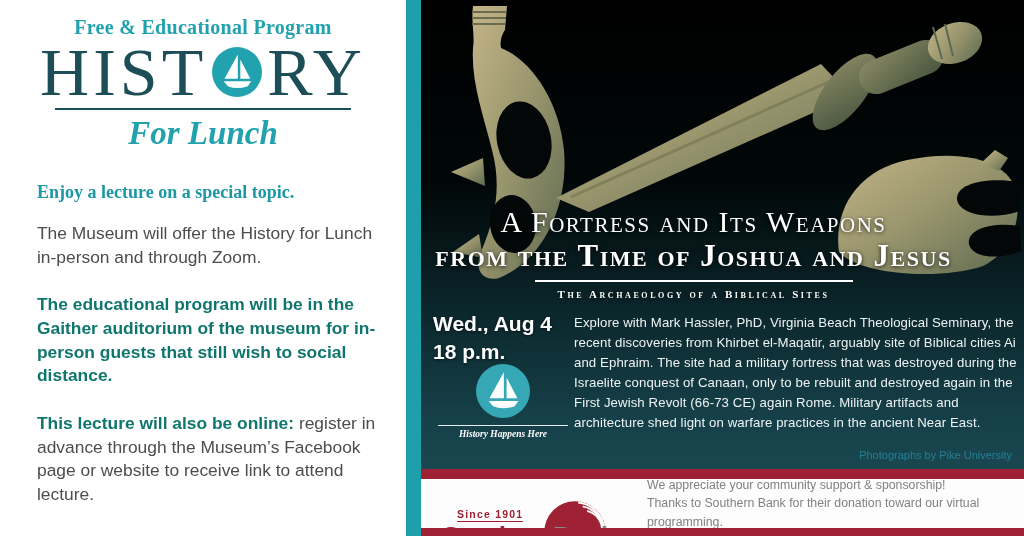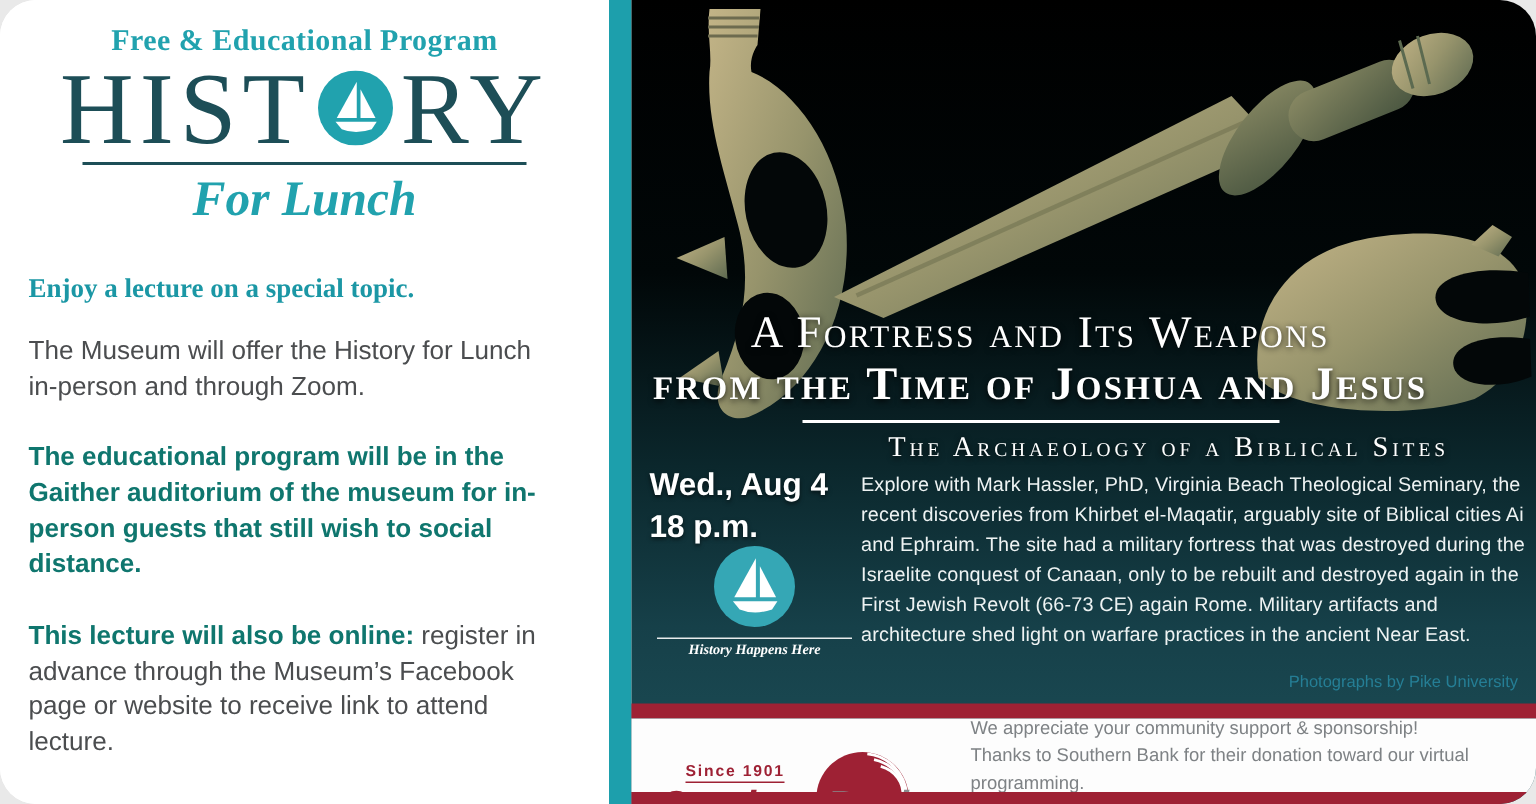--- a/index.html
+++ b/index.html
@@ -1,19 +1,19 @@
 <!DOCTYPE html>
 <html><head>
 <meta charset="utf-8">
 <style>
   * { margin:0; padding:0; box-sizing:border-box; }
   html,body { background:#e9e9e9; }
   #flyer {
     position:relative; width:1024px; height:536px; background:#ffffff;
-    overflow:hidden; font-family:"Liberation Sans", sans-serif;border-radius:24px;
+    overflow:hidden; font-family:"Liberation Sans", sans-serif;
   }
 
   
   .left-panel { position:absolute; left:0; top:0; width:406px; height:536px; background:#ffffff; }
   .lp-header { padding-top:16px; text-align:center; }
   .eyebrow {
     font-family:"Liberation Serif", serif; font-weight:700;
     color:#21a2ae; font-size:20px; letter-spacing:.3px;
   }
   .logo-word {
@@ -21,21 +21,21 @@
     font-family:"Liberation Serif", serif; color:#1d4e57;
     font-size:68px; line-height:62px; letter-spacing:4px;
   }
   .logo-o { width:50px; height:50px; margin:0 5px; flex:none; }
   .logo-o svg { display:block; width:100%; height:100%; }
   .logo-rule { width:296px; height:2px; background:#1d4e57; margin:5px auto 5px; }
   .for-lunch {
     font-family:"Liberation Serif", serif; font-style:italic; font-weight:700;
     font-size:33px; color:#21a2ae;
   }
-  .lp-body { padding:30px 28px 0 19px; text-align:left; }
+  .lp-body { padding:30px 28px 0 37px; text-align:left; }
   .lp-heading {
     font-family:"Liberation Serif", serif; font-weight:700;
     color:#1b97a5; font-size:18px; margin-bottom:19px;
   }
   .lp-para { font-size:17.4px; color:#4b4d4f; line-height:1.36; margin-bottom:24px; }
   .lp-para.bold, .lp-para b { font-weight:700; color:#0f766e; }
 
   
   .teal-strip { position:absolute; left:406px; top:0; width:15px; height:536px; background:#1d9fac; }
 
@@ -47,21 +47,21 @@
   .artifacts { position:absolute; left:0; top:0; width:603px; height:280px; pointer-events:none; }
 
   .title-block {
     position:absolute; top:205px; left:0; width:545px; text-align:center;
     color:#ffffff; font-family:"Liberation Serif", serif;
     text-shadow:0 1px 4px rgba(0,0,0,.85);
   }
   .title-l1 { font-size:30px; font-variant:small-caps; letter-spacing:1.5px; line-height:1.12; }
   .title-l2 { font-size:31px; font-variant:small-caps; letter-spacing:1.5px; line-height:1.12;font-weight:bold; }
   .title-rule { width:318px; height:2px; background:#ffffff; margin:7px auto 6px; }
-  .subtitle { font-size:19px; font-variant:small-caps; font-weight:400; letter-spacing:2.6px;text-align:right; }
+  .subtitle { font-size:11px; font-variant:small-caps; font-weight:700; letter-spacing:2.6px; }
 
   .date-block {
     position:absolute; left:12px; top:310px; color:#ffffff; font-weight:700;
     font-size:21px; line-height:1.33; text-shadow:0 1px 3px rgba(0,0,0,.6);
   }
   .museum-block { position:absolute; left:2px; top:364px; width:160px; text-align:center; color:#ffffff; }
   .museum-circle { width:54px; height:54px; margin:0 auto 7px; }
   .museum-circle svg { display:block; width:100%; height:100%; }
   .museum-name {
     font-family:"Liberation Serif", serif; font-variant:small-caps;

